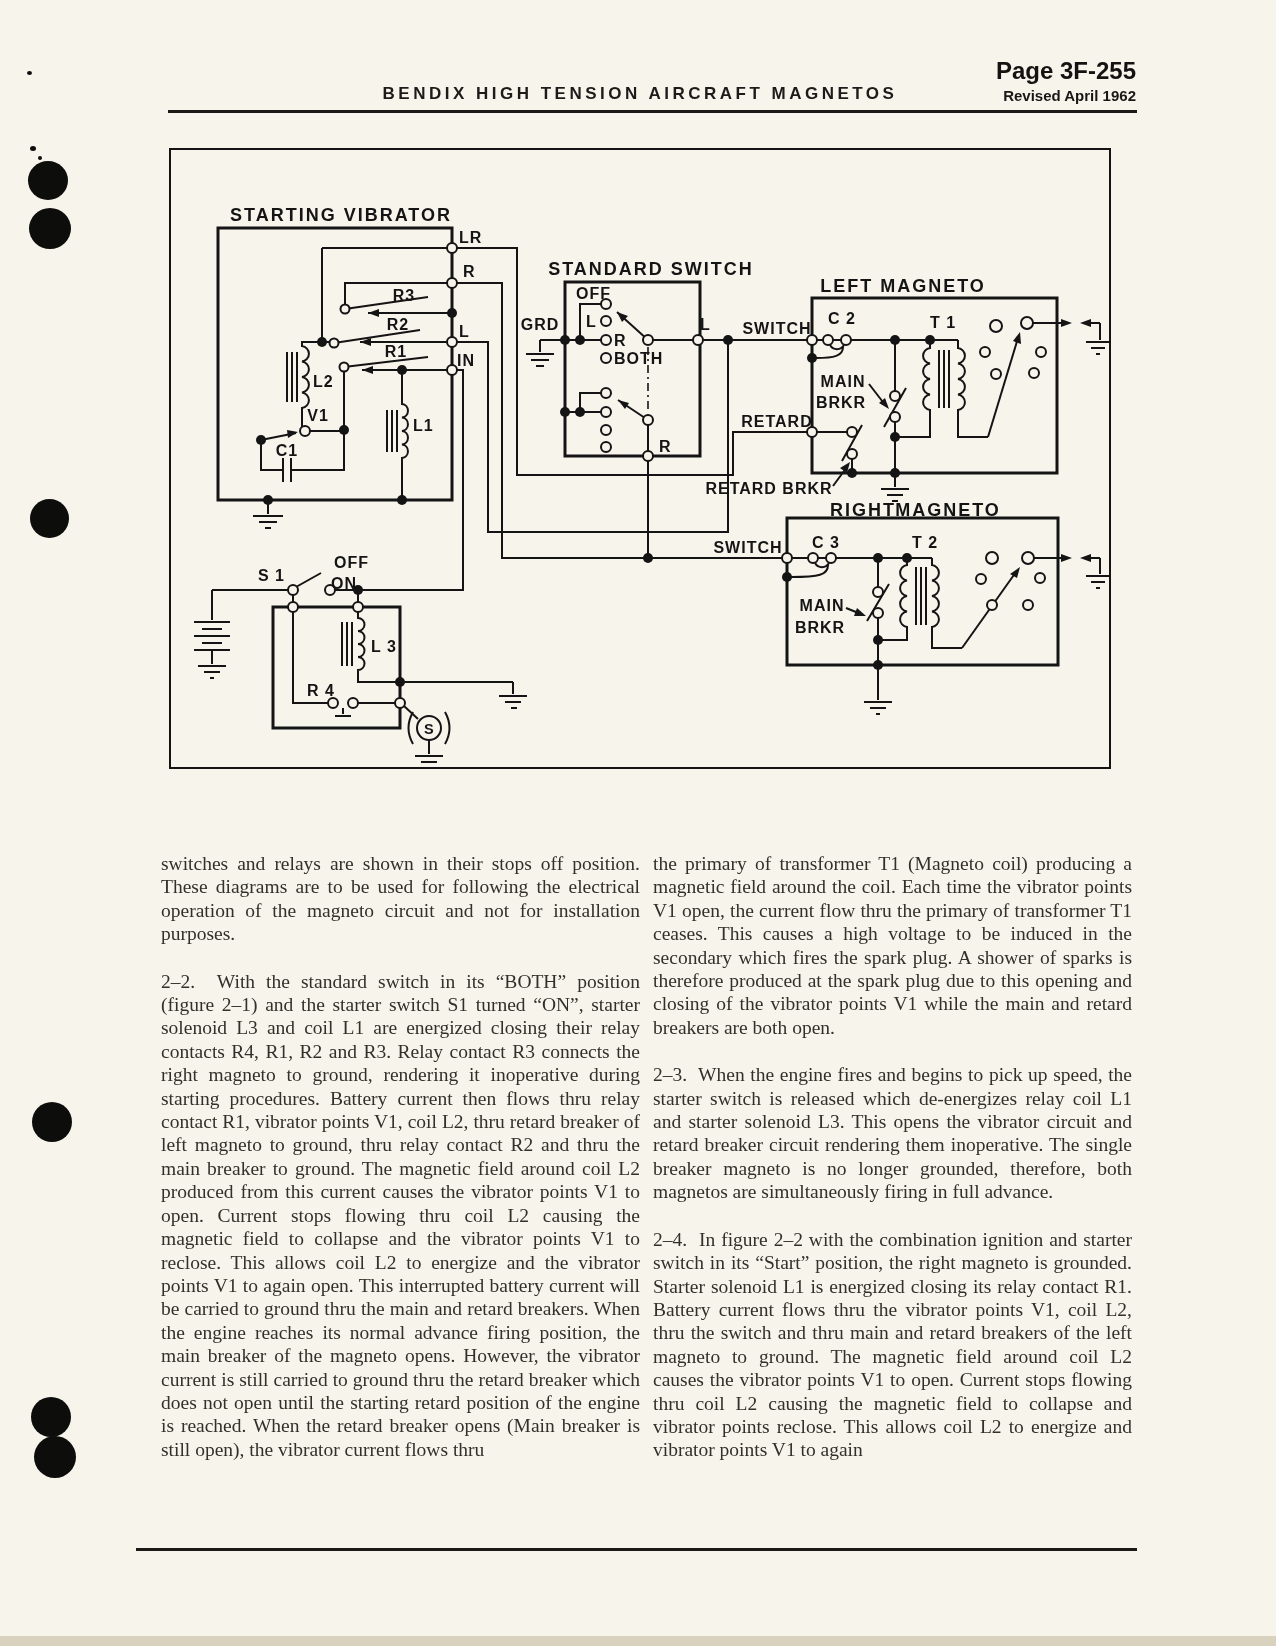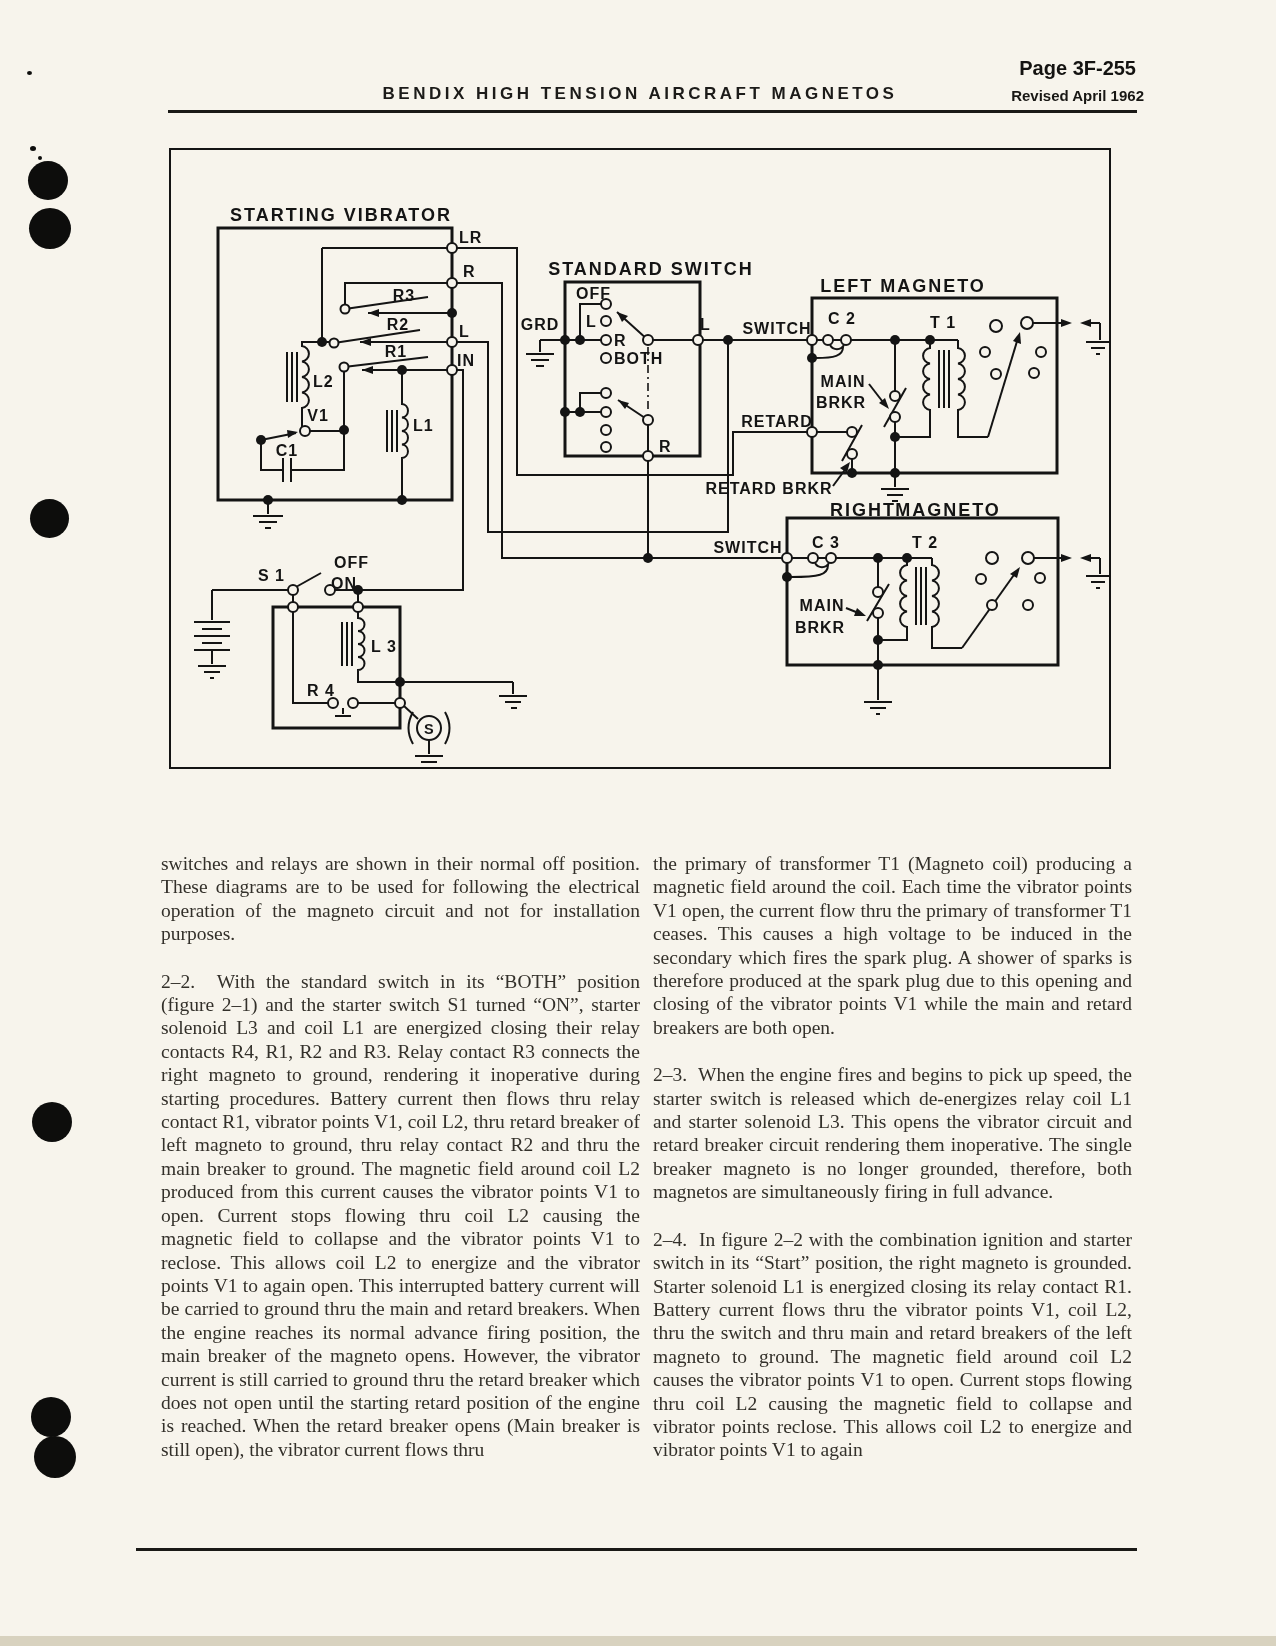--- a/index.html
+++ b/index.html
@@ -4,22 +4,22 @@
 <style>
   html,body{margin:0;padding:0;background:#e8e4da;}
   #page{position:relative;width:1276px;height:1646px;background:#f7f4ec;overflow:hidden;
         font-family:"Liberation Serif", serif;color:#2e2b26;}
   .abs{position:absolute;}
   
   #hdr-title{left:168px;top:84px;width:944px;text-align:center;
              font-family:"Liberation Sans",sans-serif;font-weight:bold;font-size:17px;
              letter-spacing:3.5px;color:#1c1b19;}
   #hdr-page{right:140px;top:57px;font-family:"Liberation Sans",sans-serif;font-weight:bold;
-            font-size:20px;color:#141311;margin-left:24px;}
-  #hdr-rev{right:132px;top:87px;font-family:"Liberation Sans",sans-serif;font-weight:bold;
+            font-size:24px;color:#141311;margin-left:24px;}
+  #hdr-rev{right:140px;top:87px;font-family:"Liberation Sans",sans-serif;font-weight:bold;
            font-size:15px;color:#181714;}
   #hdr-rule{left:168px;top:110px;width:969px;height:3px;background:#1a1916;}
   
   #schematic{left:168px;top:147px;}
   svg .w{stroke:#141414;stroke-width:2;fill:none;}
   svg .w3{stroke:#141414;stroke-width:3;fill:none;}
   svg .oc{stroke:#141414;stroke-width:2;fill:#f7f4ec;}
   svg .fd{fill:#141414;stroke:none;}
   svg text{font-family:"Liberation Sans",sans-serif;font-weight:bold;fill:#141414;}
   svg .t18{font-size:18px;letter-spacing:2px;}
@@ -327,21 +327,21 @@
       <path class="w" d="M404,706 L418,719"></path>
       <circle class="oc" cx="429" cy="728" r="12" stroke-width="2.5"></circle>
       <path class="w" d="M413,712 Q404,728 413,744 M445,712 Q454,728 445,744" stroke-width="1.8"></path>
       <text class="t14" x="429" y="734" text-anchor="middle">S</text>
       <path class="w" d="M429,740 V754 M415,756 H443 M421,762 H437 M427,768 H431"></path>
     </g>
   </svg>
 
 
   <div class="abs col" id="col-left">
-    <p>switches and relays are shown in their normal off position. These diagrams are to be used for following the electrical operation of the magneto circuit and not for installation purposes.</p>
+    <p>switches and relays are shown in their stops off position. These diagrams are to be used for following the electrical operation of the magneto circuit and not for installation purposes.</p>
     <p>2–2.&nbsp; With the standard switch in its “BOTH” position (figure 2–1) and the starter switch S1 turned “ON”, starter solenoid L3 and coil L1 are energized closing their relay contacts R4, R1, R2 and R3. Relay contact R3 connects the right magneto to ground, rendering it inoperative during starting procedures. Battery current then flows thru relay contact R1, vibrator points V1, coil L2, thru retard breaker of left magneto to ground, thru relay contact R2 and thru the main breaker to ground. The magnetic field around coil L2 produced from this current causes the vibrator points V1 to open. Current stops flowing thru coil L2 causing the magnetic field to collapse and the vibrator points V1 to reclose. This allows coil L2 to energize and the vibrator points V1 to again open. This interrupted battery current will be carried to ground thru the main and retard breakers. When the engine reaches its normal advance firing position, the main breaker of the magneto opens. However, the vibrator current is still carried to ground thru the retard breaker which does not open until the starting retard position of the engine is reached. When the retard breaker opens (Main breaker is still open), the vibrator current flows thru</p>
   </div>
   <div class="abs col" id="col-right">
     <p>the primary of transformer T1 (Magneto coil) producing a magnetic field around the coil. Each time the vibrator points V1 open, the current flow thru the primary of transformer T1 ceases. This causes a high voltage to be induced in the secondary which fires the spark plug. A shower of sparks is therefore produced at the spark plug due to this opening and closing of the vibrator points V1 while the main and retard breakers are both open.</p>
     <p>2–3.&nbsp; When the engine fires and begins to pick up speed, the starter switch is released which de-energizes relay coil L1 and starter solenoid L3. This opens the vibrator circuit and retard breaker circuit rendering them inoperative. The single breaker magneto is no longer grounded, therefore, both magnetos are simultaneously firing in full advance.</p>
     <p>2–4.&nbsp; In figure 2–2 with the combination ignition and starter switch in its “Start” position, the right magneto is grounded. Starter solenoid L1 is energized closing its relay contact R1. Battery current flows thru the vibrator points V1, coil L2, thru the switch and thru main and retard breakers of the left magneto to ground. The magnetic field around coil L2 causes the vibrator points V1 to open. Current stops flowing thru coil L2 causing the magnetic field to collapse and vibrator points reclose. This allows coil L2 to energize and vibrator points V1 to again</p>
   </div>
 
   <div class="abs" id="btm-rule"></div>
   <div class="abs" id="btm-band"></div>

